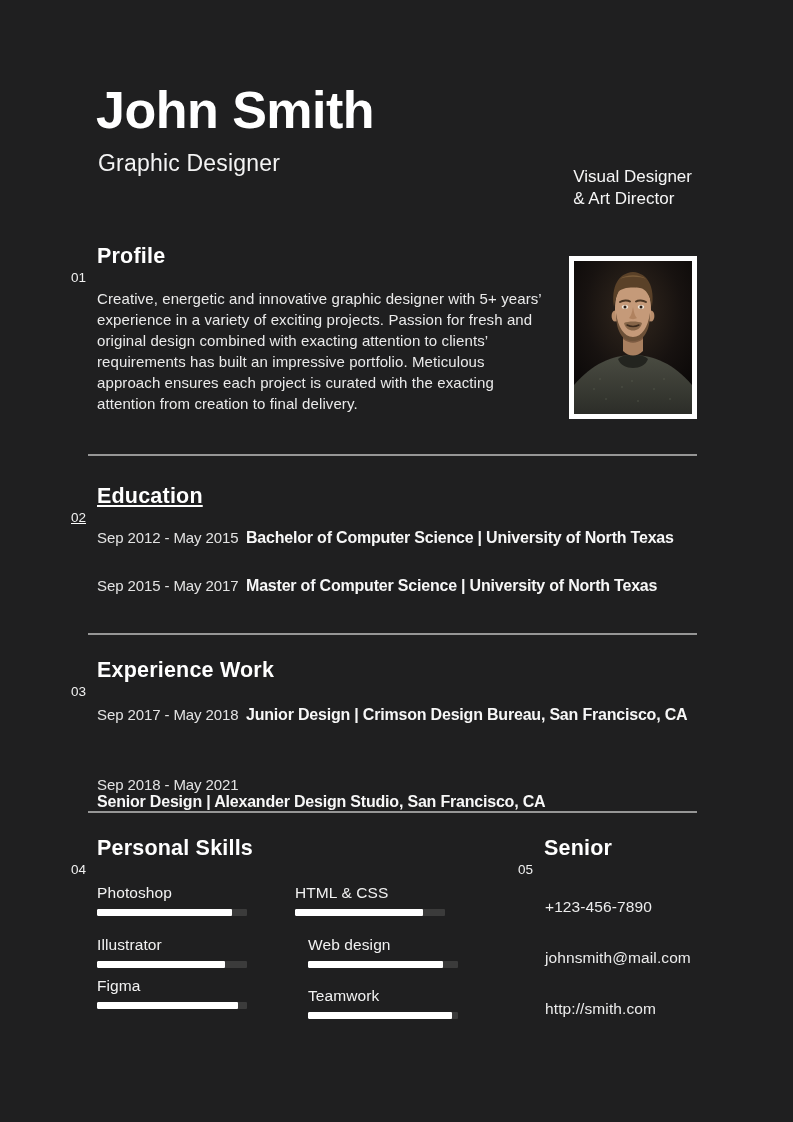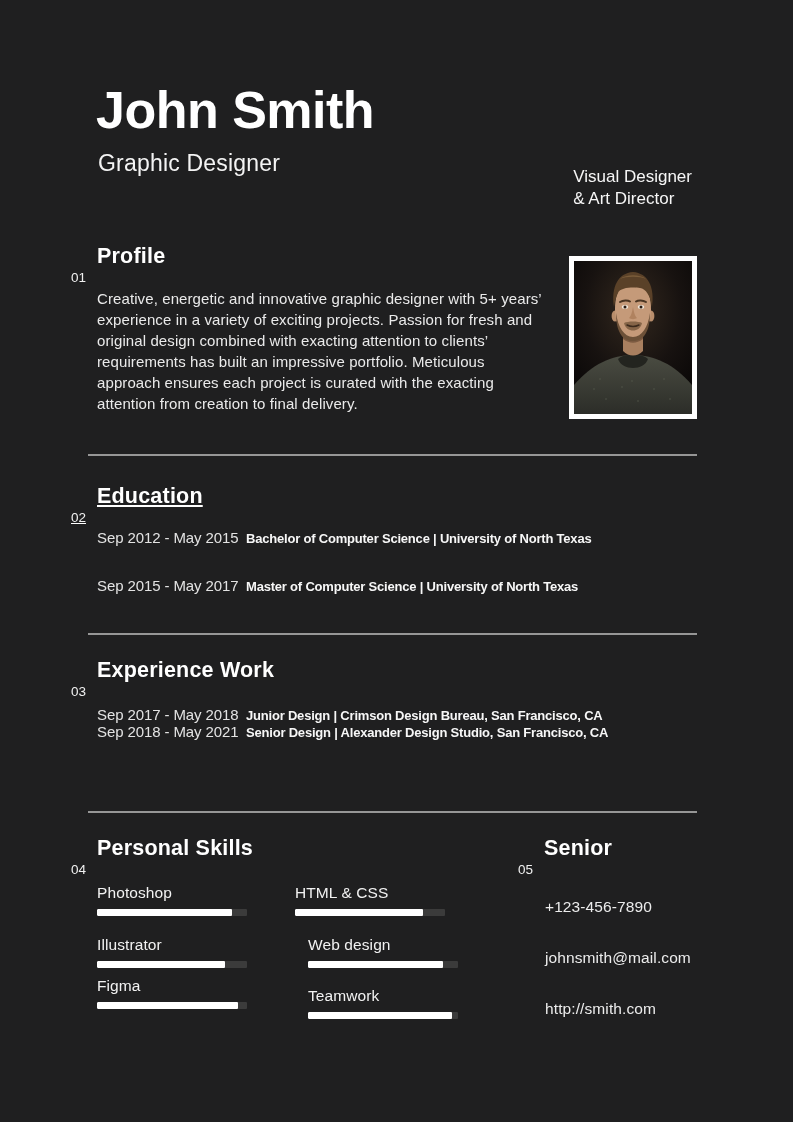--- a/index.html
+++ b/index.html
@@ -13,21 +13,21 @@
   .tagline{position:absolute;right:101px;top:166px;text-align:left;font-size:17px;line-height:21.5px;color:#f6f6f6;margin-left:44px;}
   .sec-head{position:absolute;display:flex;align-items:flex-start;}
   .sec-num{font-size:13.5px;width:26px;padding-top:1px;color:#f0f0f0;flex:0 0 auto;margin-top:25px;}
   .sec-title{font-size:21.5px;font-weight:700;letter-spacing:0.2px;color:#fff;white-space:nowrap;}
   .profile-body{position:absolute;left:97px;top:289px;width:452px;font-size:15px;line-height:20.9px;letter-spacing:0.1px;color:#eaeaea;}
   .photo-frame{position:absolute;left:569px;top:256px;width:118px;height:153px;border:5px solid #fff;background:#0a0807;}
   .photo-frame svg{display:block;}
   .divider{position:absolute;left:88px;width:609px;height:2px;background:#969696;}
   .row{position:absolute;left:97px;display:flex;align-items:baseline;white-space:nowrap;}
   .row .date{width:149px;flex:0 0 auto;font-size:15px;color:#e3e3e3;letter-spacing:-0.1px;}
-  .row .desc{font-size:13px;font-weight:700;letter-spacing:-0.2px;color:#f7f7f7;}
+  .row .desc{font-size:16px;font-weight:700;letter-spacing:-0.2px;color:#f7f7f7;}
   .skill{position:absolute;width:150px;}
   .skill-label{font-size:15.5px;color:#f2f2f2;letter-spacing:0.1px;}
   .skill-track{margin-top:7px;height:7px;background:#3b3b3b;border-radius:1px;overflow:hidden;}
   .skill-fill{height:100%;background:#ffffff;border-radius:1px;}
   .contact-item{position:absolute;left:545px;font-size:15.5px;color:#ececec;letter-spacing:0.1px;white-space:nowrap;}
 </style>
 </head>
 <body>
 
 <div class="page">
@@ -120,21 +120,21 @@
   <div class="divider" style="top:633px;"></div>
 
   <div class="sec-head" style="left:71px;top:658px;">
     <span class="sec-num">03</span>
     <span class="sec-title">Experience Work</span>
   </div>
   <div class="row" style="top:706px;">
     <span class="date">Sep 2017 - May 2018</span>
     <span class="desc">Junior Design | Crimson Design Bureau, San Francisco, CA</span>
   </div>
-  <div class="row" style="top:723px;">
+  <div class="row" style="top:776px;flex-direction:column;">
     <span class="date">Sep 2018 - May 2021</span>
     <span class="desc">Senior Design | Alexander Design Studio, San Francisco, CA</span>
   </div>
 
   <div class="divider" style="top:811px;"></div>
 
   <div class="sec-head" style="left:71px;top:836px;">
     <span class="sec-num">04</span>
     <span class="sec-title">Personal Skills</span>
   </div>

